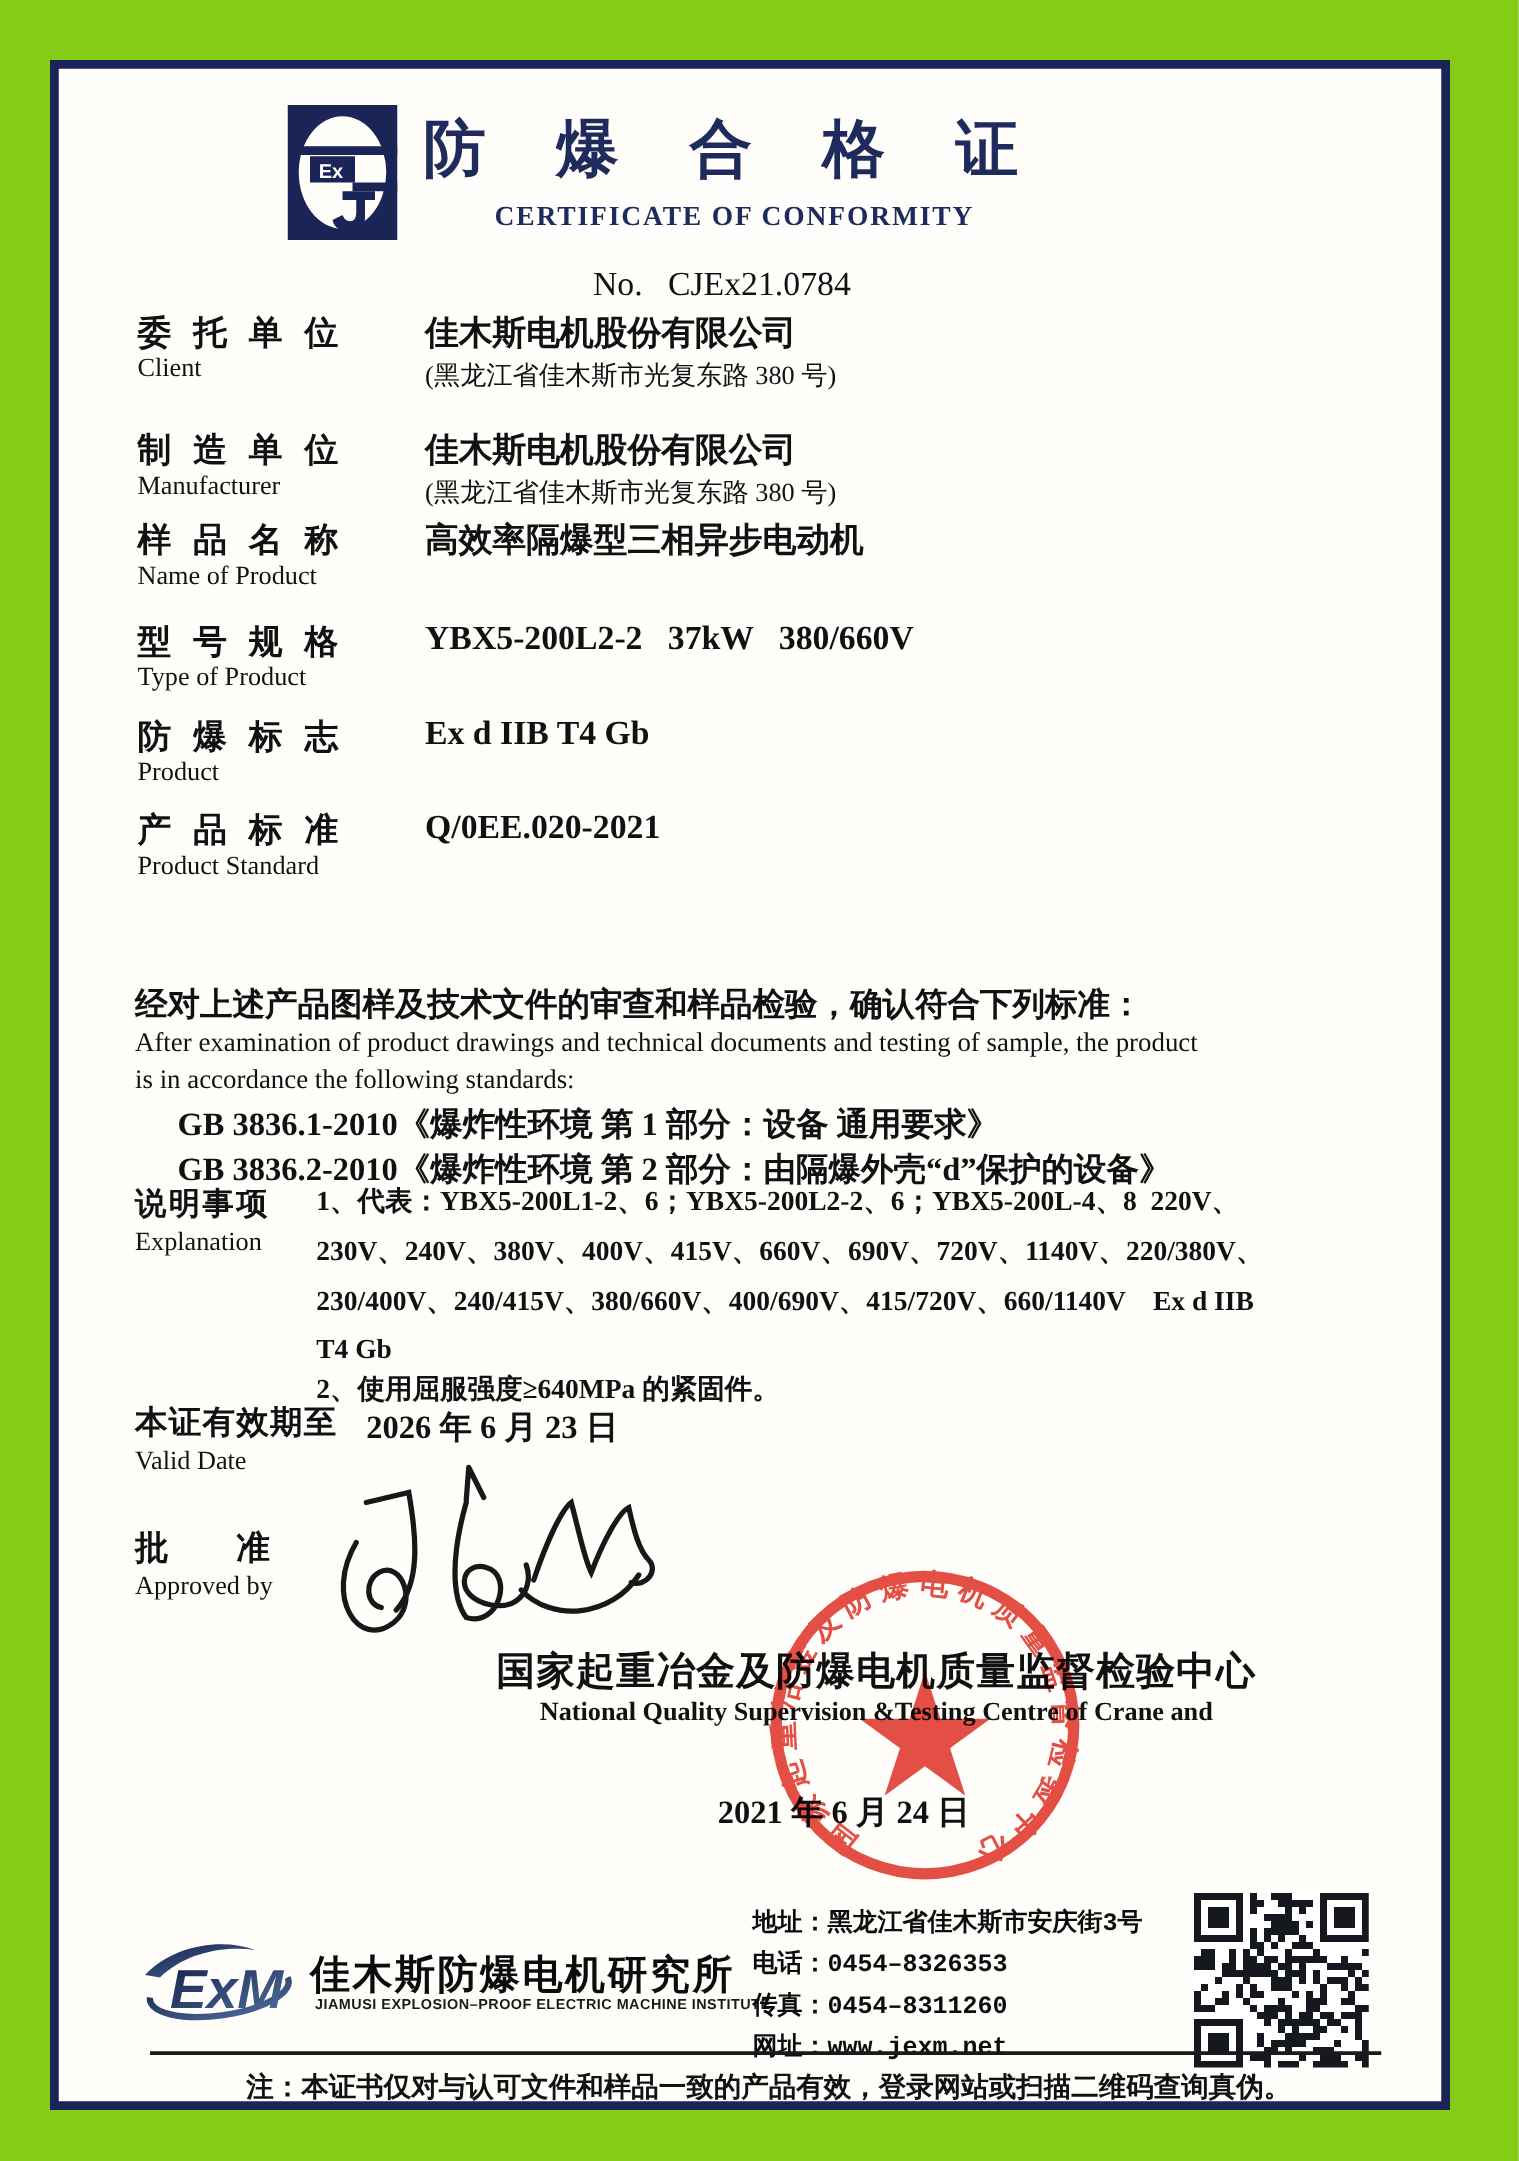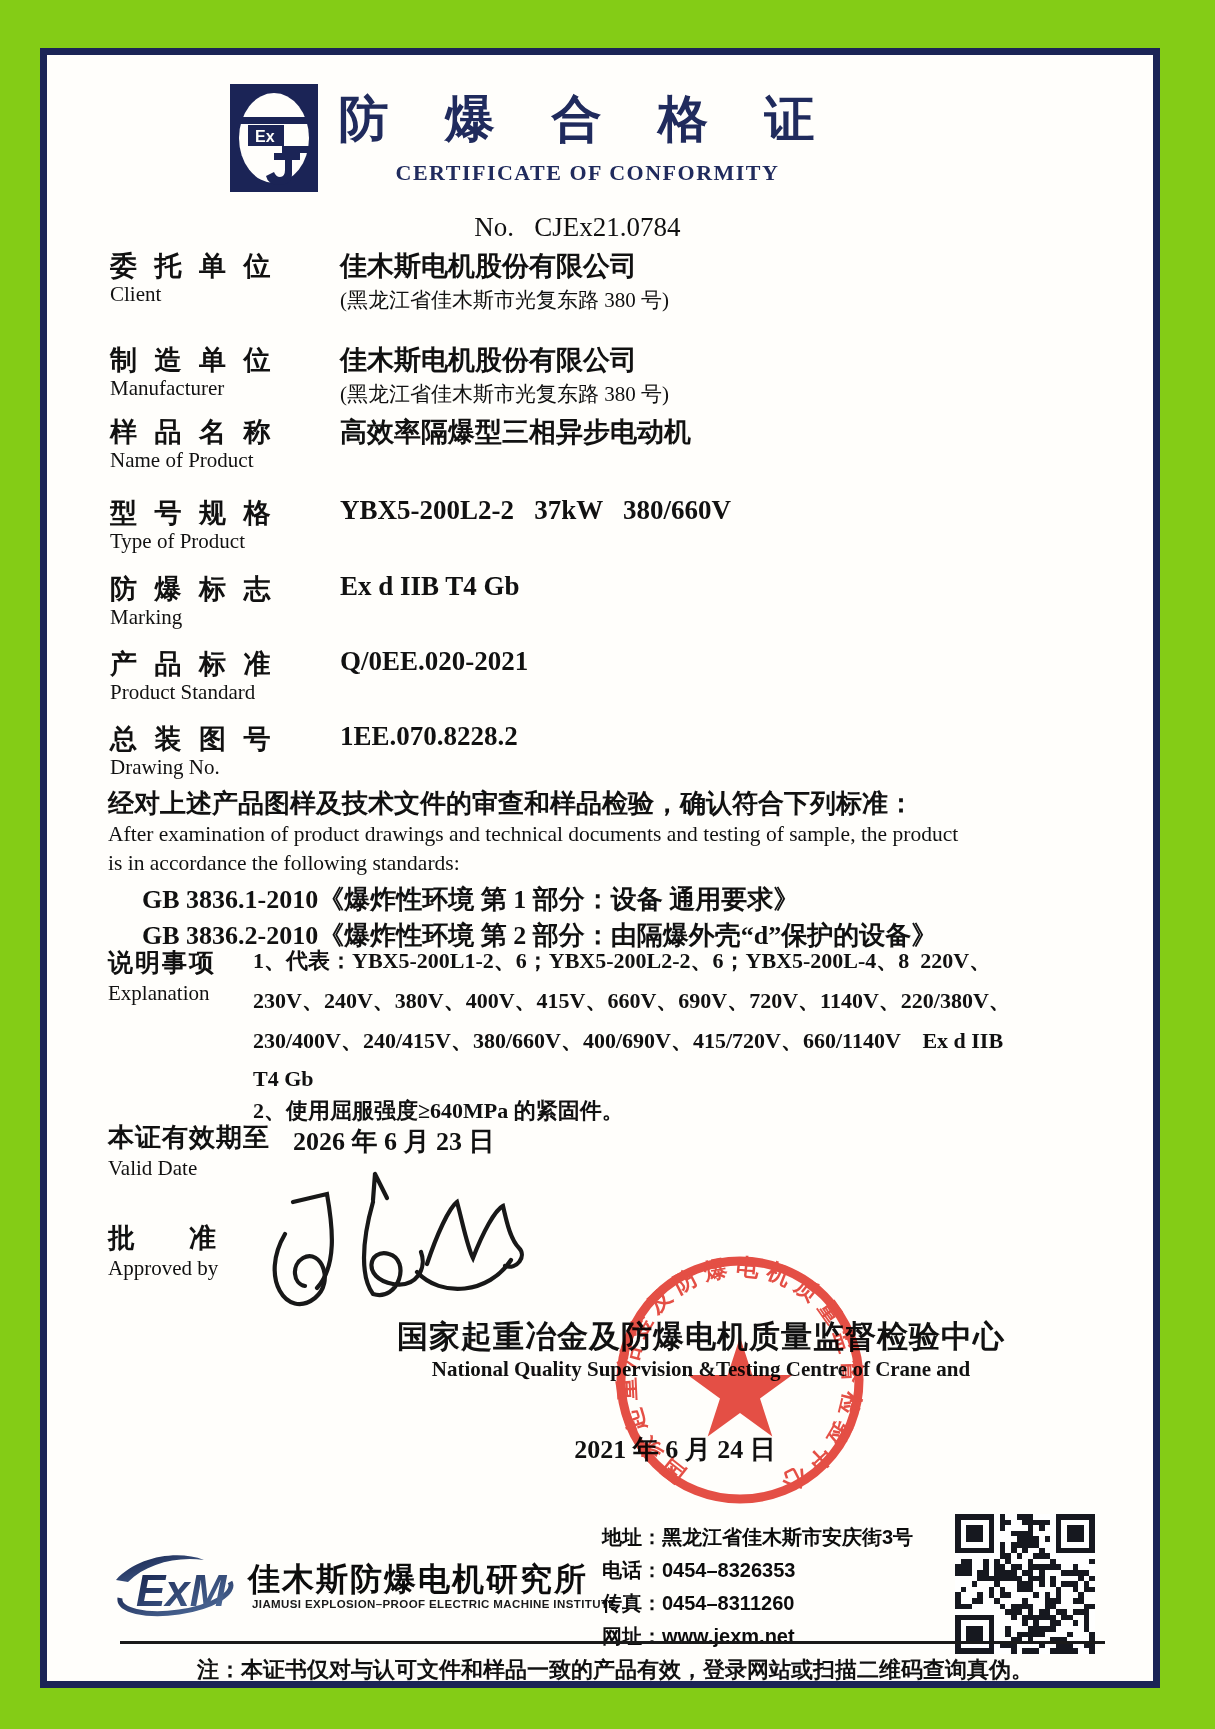--- a/index.html
+++ b/index.html
@@ -48,21 +48,21 @@
              font-family:"Liberation Sans","DejaVu Sans",sans-serif;letter-spacing:1px;}
   .centre-en1{left:201px;top:1357px;width:1000px;text-align:center;font-size:21px;font-weight:700;}
   .centre-en2{left:201px;top:1385px;width:1000px;text-align:center;font-size:21px;font-weight:700;}
   .issue-date{left:175px;top:1432px;width:1000px;text-align:center;font-size:26px;font-weight:600;white-space:pre;}
 
   .inst-cn{left:248px;top:1558px;font-size:32px;font-weight:800;
            font-family:"Liberation Sans","DejaVu Sans",sans-serif;letter-spacing:2px;color:#0c0c0c;}
   .inst-en{left:252px;top:1598px;font-size:11.5px;font-weight:700;letter-spacing:0.4px;
            font-family:"Liberation Sans","DejaVu Sans",sans-serif;color:#1a1a1a;}
   .contact{position:absolute;left:602px;font-size:20px;font-weight:600;
-           font-family:Liberation Sans, sans-serif;color:#0c0c0c;}
+           font-family:Liberation Mono, monospace;color:#0c0c0c;}
   .rule{position:absolute;left:120px;top:1641px;width:985px;height:2.5px;background:#1a1a1a;}
   .note{left:0;top:1655px;width:1230px;text-align:center;font-size:22px;font-weight:700;
         font-family:"Liberation Sans","DejaVu Sans",sans-serif;}
 
   .stamp{left:610px;top:1250px;width:260px;height:260px;opacity:0.87;mix-blend-mode:multiply;}
   .sig{left:255px;top:1168px;width:300px;height:150px;}
   .exlogo{left:230px;top:84px;width:88px;height:108px;}
   .jexm{left:112px;top:1552px;width:130px;height:66px;}
   .qr{left:955px;top:1514px;width:140px;height:140px;}
 </style>
@@ -103,32 +103,27 @@
     <div class="flabel-en">Name of Product</div>
     <div class="fvalue">高效率隔爆型三相异步电动机</div>
   </div>
   <div class="frow" style="top:495px">
     <div class="flabel">型 号 规 格</div>
     <div class="flabel-en">Type of Product</div>
     <div class="fvalue">YBX5-200L2-2   37kW   380/660V</div>
   </div>
   <div class="frow" style="top:571px">
     <div class="flabel">防 爆 标 志</div>
-    <div class="flabel-en">Marking</div>
+    <div class="flabel-en">Product</div>
     <div class="fvalue">Ex d IIB T4 Gb</div>
   </div>
   <div class="frow" style="top:646px">
     <div class="flabel">产 品 标 准</div>
     <div class="flabel-en">Product Standard</div>
     <div class="fvalue">Q/0EE.020-2021</div>
-  </div>
-  <div class="frow" style="top:721px">
-    <div class="flabel">总 装 图 号</div>
-    <div class="flabel-en">Drawing No.</div>
-    <div class="fvalue">1EE.070.8228.2</div>
   </div>
 
   <div class="abs stmt-cn">经对上述产品图样及技术文件的审查和样品检验，确认符合下列标准：</div>
   <div class="abs stmt-en1">After examination of product drawings and technical documents and testing of sample, the product</div>
   <div class="abs stmt-en2">is in accordance the following standards:</div>
   <div class="abs gb1">GB 3836.1-2010《爆炸性环境 第 1 部分：设备 通用要求》</div>
   <div class="abs gb2">GB 3836.2-2010《爆炸性环境 第 2 部分：由隔爆外壳“d”保护的设备》</div>
 
   <div class="abs expl-label">说明事项</div>
   <div class="abs expl-label-en">Explanation</div>

